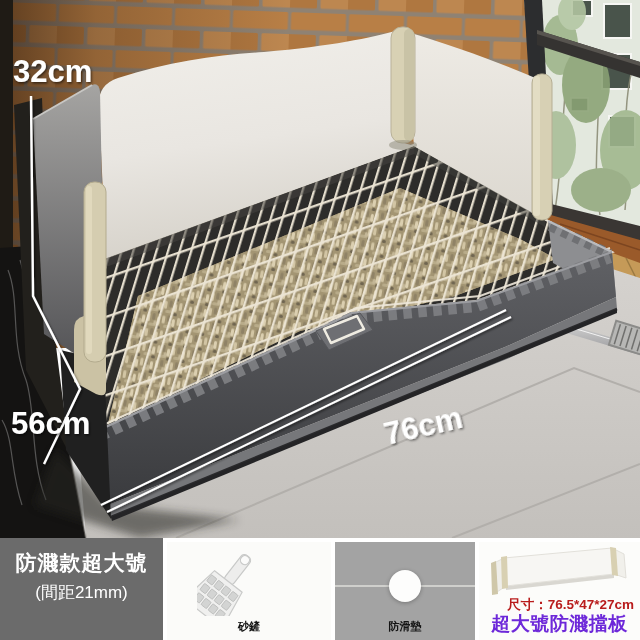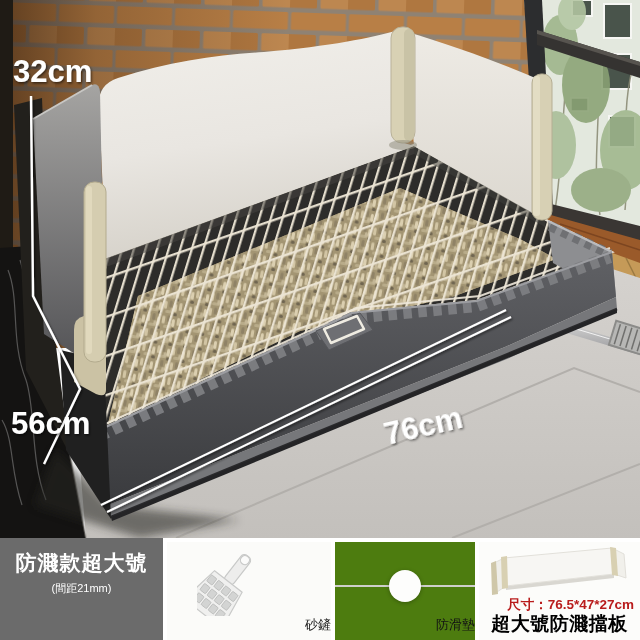--- a/index.html
+++ b/index.html
@@ -7,36 +7,36 @@
   .stage{position:relative;width:544px;height:640px;}
   .scene{position:absolute;top:0;left:0;}
   .dim-text{font-family:"Liberation Sans","DejaVu Sans",sans-serif;font-weight:bold;
     font-size:31px;fill:#ffffff;}
   
   .bottom-strip{position:absolute;left:0;top:538px;width:640px;height:102px;
     display:flex;background:#ffffff;}
   .info-box{flex:0 0 163px;background:#6b6b6b;color:#fff;text-align:center;
     padding-top:13px;box-sizing:border-box;}
   .info-title{font-size:21px;font-weight:bold;letter-spacing:1px;line-height:1.1;}
-  .info-sub{font-size:11px;margin-top:7px;}
+  .info-sub{font-size:17px;margin-top:7px;}
   .info-note{font-size:15px;font-weight:bold;margin-top:9px;letter-spacing:.5px;}
   .acc-panel{position:relative;margin:4px 0 0 4px;box-sizing:border-box;}
   .acc-scoop{flex:0 0 164px;background:#fbfbf9;}
-  .acc-pad{flex:0 0 140px;background:#4d7c0f;}
+  .acc-pad{flex:0 0 140px;background:#a3a3a3;}
   .acc-baffle{flex:1 1 auto;background:#fcfcfa;}
-  .acc-label{position:absolute;bottom:6px;left:0;right:0;text-align:right;
-    font-size:13px;font-weight:normal;color:#141414;}
+  .acc-label{position:absolute;bottom:6px;left:0;right:0;text-align:center;
+    font-size:11px;font-weight:bold;color:#141414;}
   .pad-line{position:absolute;left:0;right:0;top:43px;height:2px;background:#cfcfcc;}
   .pad-circle{position:absolute;left:50%;top:28px;width:32px;height:32px;margin-left:-16px;
     border-radius:50%;background:#fdfdfc;box-shadow:0 1px 4px rgba(0,0,0,.28);}
   .scoop-svg{position:absolute;left:50%;top:2px;margin-left:-52px;}
   .baffle-svg{position:absolute;left:50%;top:2px;margin-left:-76px;}
   .baffle-size{position:absolute;right:6px;bottom:26px;font-size:13.5px;font-weight:bold;color:#b91c1c;}
   .baffle-name{position:absolute;left:0;right:0;bottom:3px;text-align:center;
-    font-size:19px;font-weight:bold;color:#000000;letter-spacing:.5px;}
+    font-size:19px;font-weight:bold;color:#6d28d9;letter-spacing:.5px;}
 </style>
 </head>
 <body>
 
 <div class="stage">
 
 <svg class="scene" width="640" height="538" viewBox="0 0 640 538">
   <defs>
     <pattern id="brick" width="58" height="44" patternUnits="userSpaceOnUse" patternTransform="rotate(2)">
       <rect width="58" height="44" fill="#8f8273"></rect>

